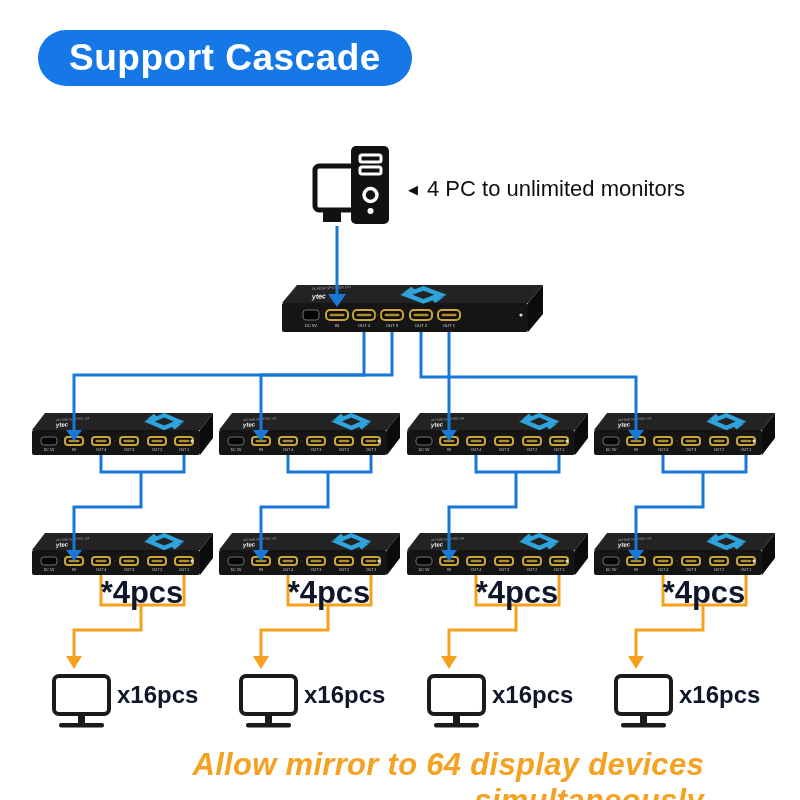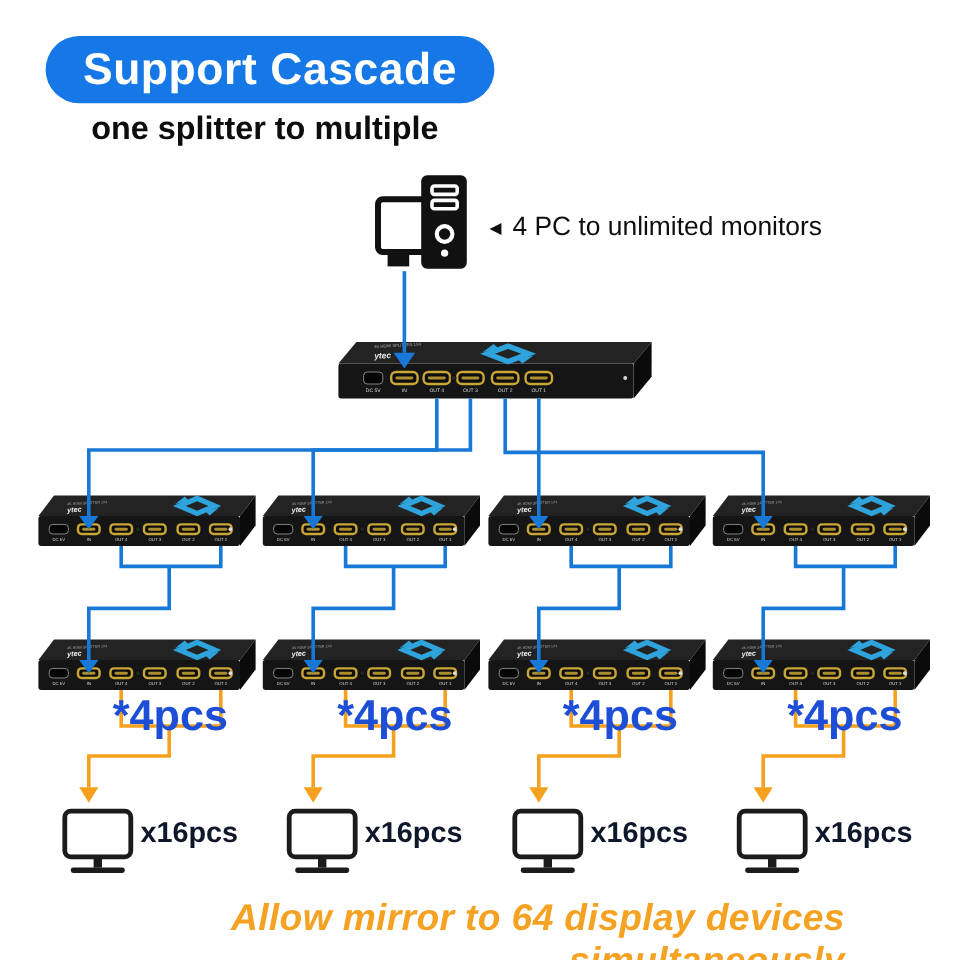--- a/index.html
+++ b/index.html
@@ -6,33 +6,32 @@
   body{font-family:"Liberation Sans",sans-serif;}
   .canvas{position:relative;width:800px;height:800px;background:#fff;overflow:hidden;padding-left:16px;}
   .badge{position:absolute;left:38px;top:30px;width:374px;height:56px;border-radius:28px;
          display:flex;align-items:center;justify-content:center;background:#1578E6;}
   .badge span{color:#fff;font-size:37px;font-weight:bold;letter-spacing:.5px;}
   .subtitle{position:absolute;left:76px;top:92px;font-size:27px;font-weight:bold;color:#0d0d0d;}
   .source{position:absolute;left:408px;top:176px;font-size:22px;color:#0f0f0f;font-weight:500;
           display:flex;align-items:center;gap:9px;}
   .source .pointer{font-size:13px;line-height:1;}
   #diagram{position:absolute;left:0;top:0;}
-  .pcs-label{position:absolute;transform:translateX(-50%);font-size:36px;font-weight:bold;color:#1d4ed8;top:575px;}
+  .pcs-label{position:absolute;transform:translateX(-50%);font-size:31px;font-weight:bold;color:#0f172a;top:575px;}
   .mon-label{position:absolute;font-size:24px;font-weight:bold;color:#0f172a;top:681px;}
   .footer{position:absolute;left:0;top:747px;width:704px;text-align:right;
           font-size:31px;font-style:italic;font-weight:bold;color:#F5A121;letter-spacing:.3px;}
 </style>
 </head>
 <body>
 
 <div class="canvas">
   <div class="badge" id="badge" style="background: rgb(21, 120, 230);">
     <span>Support Cascade</span>
   </div>
-  <div class="subtitle">one splitter to multiple</div>
 
   <svg id="diagram" width="800" height="800" viewBox="0 0 800 800">
       <g transform="translate(313,146)">
         <rect x="2" y="20" width="46" height="44" rx="4" fill="#fff" stroke="#111" stroke-width="5"></rect>
         <rect x="10" y="64" width="18" height="12" fill="#111"></rect>
         <rect x="38" y="0" width="38" height="78" rx="5" fill="#111"></rect>
         <rect x="47" y="9" width="21" height="7" rx="2" fill="none" stroke="#fff" stroke-width="3"></rect>
         <rect x="47" y="21" width="21" height="7" rx="2" fill="none" stroke="#fff" stroke-width="3"></rect>
         <circle cx="57.5" cy="49" r="6.5" fill="none" stroke="#fff" stroke-width="3.5"></circle>
         <circle cx="57.5" cy="65" r="3" fill="#fff"></circle>

